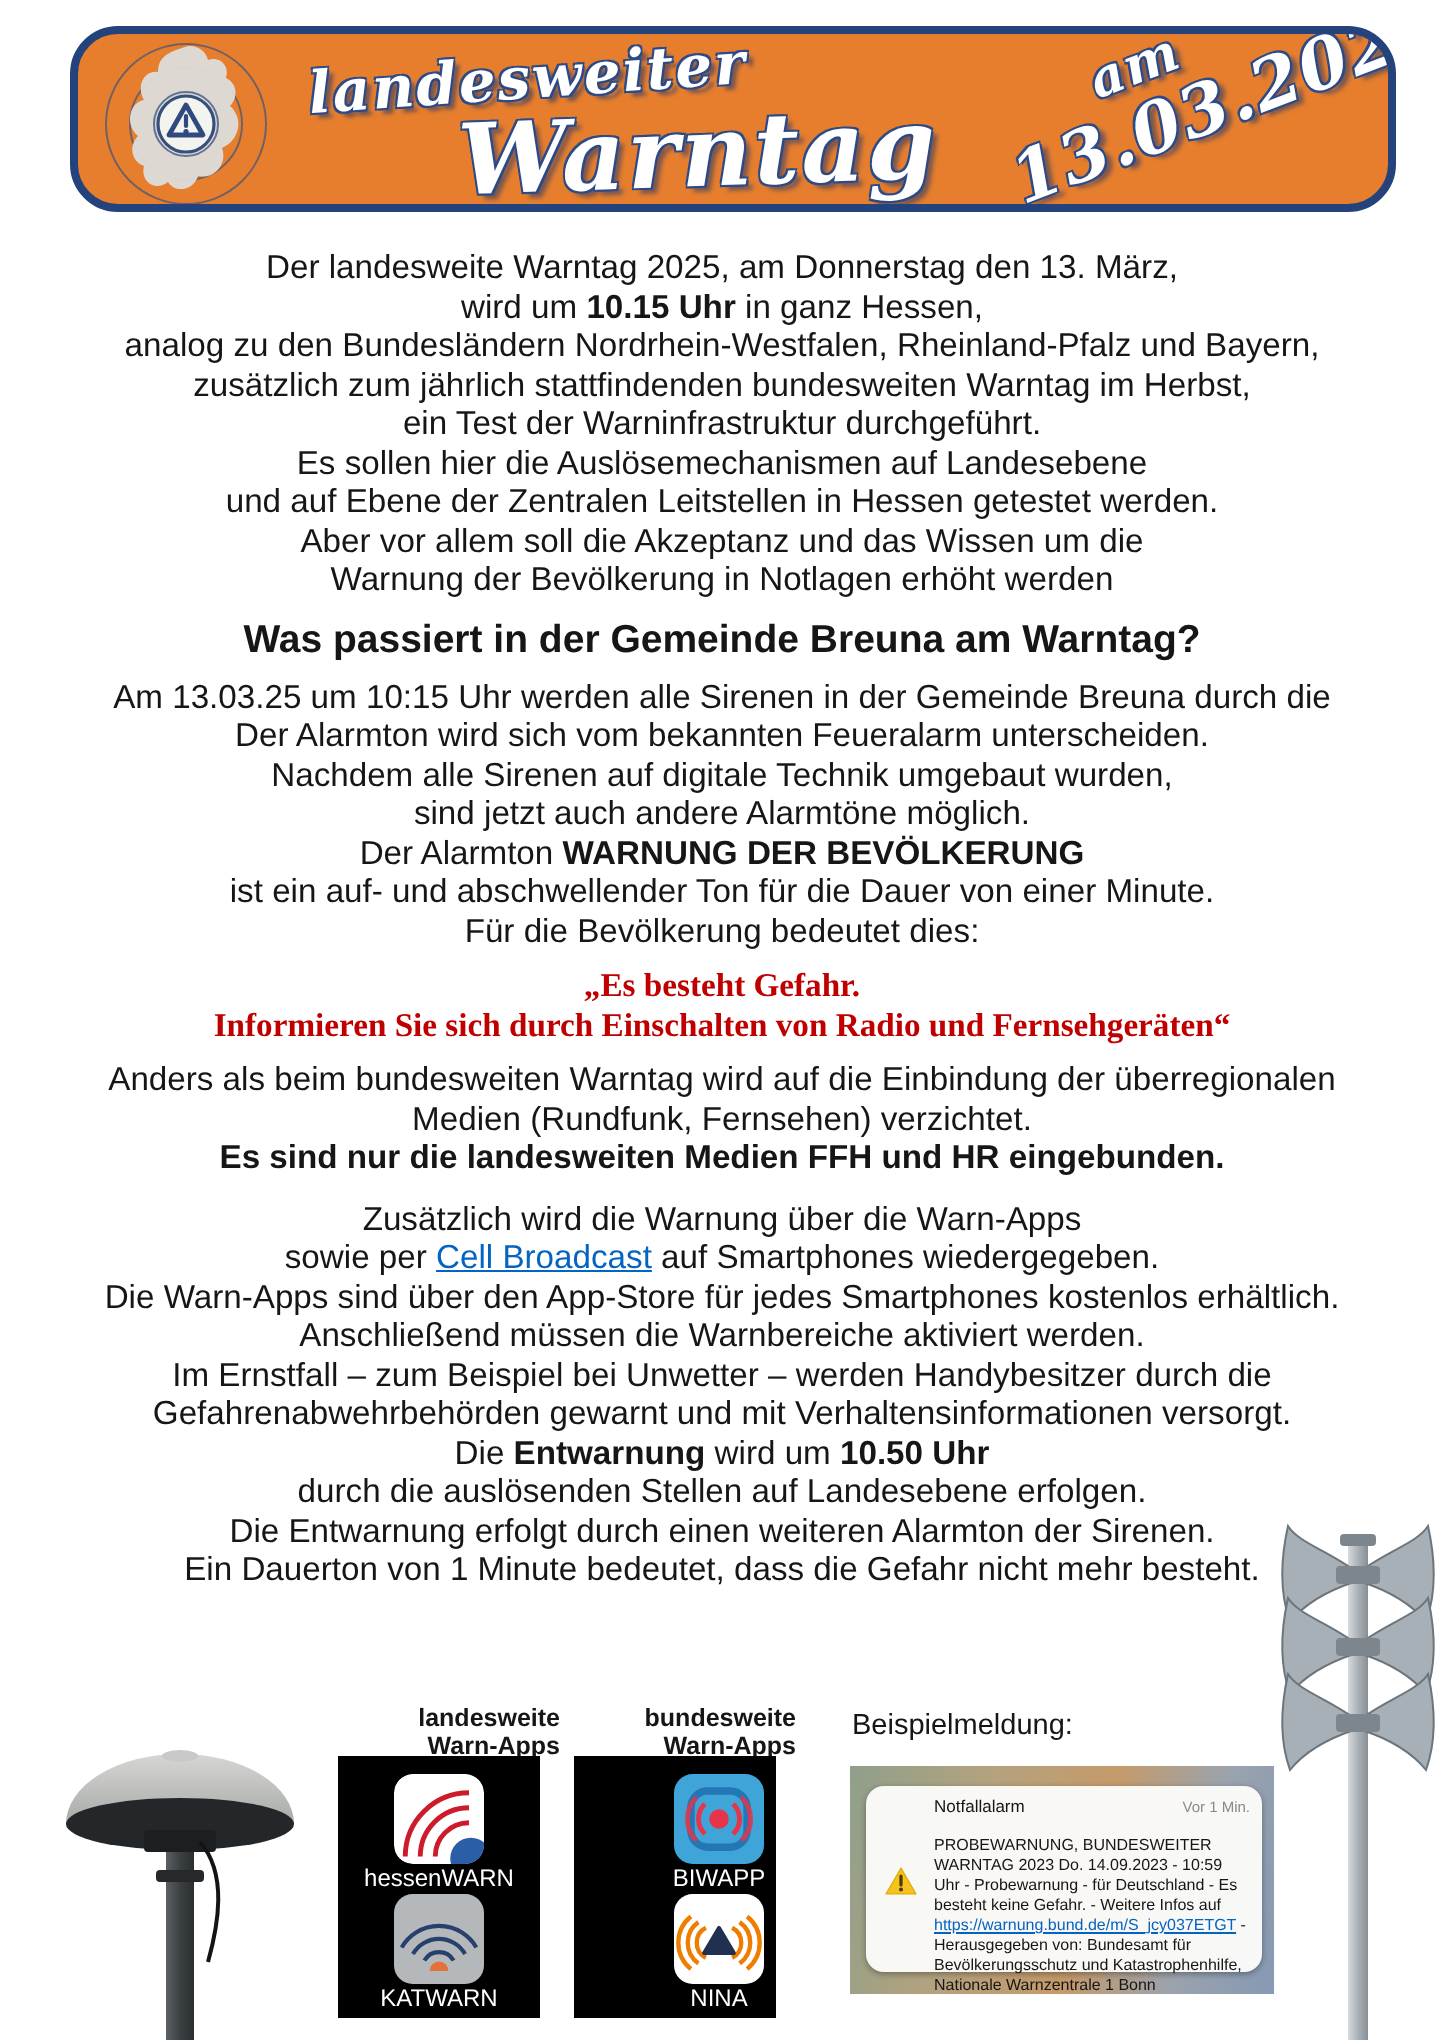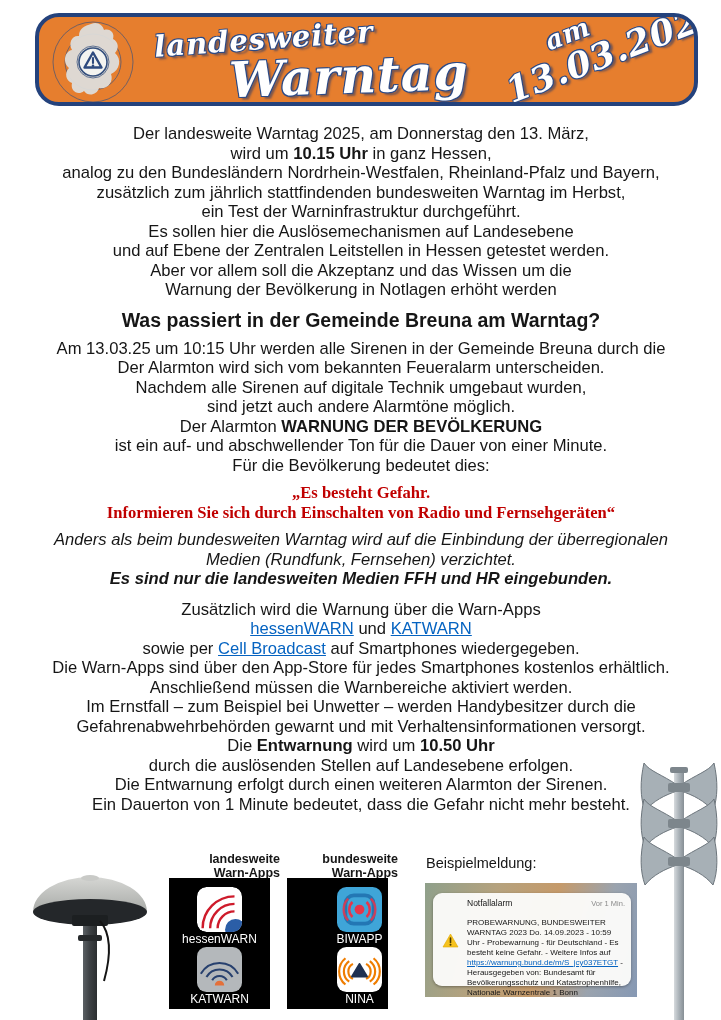--- a/index.html
+++ b/index.html
@@ -32,21 +32,21 @@
   
   .content{
     position:absolute;left:5px;top:124px;width:712px;text-align:center;
     font-size:16.6px;line-height:19.5px;
   }
   .line{white-space:nowrap;}
   .seg-b{font-weight:bold;}
   .seg-l{color:#0563c1;text-decoration:underline;cursor:pointer;}
   .heading{font-weight:bold;font-size:19.5px;line-height:22px;margin:9px 0 8px 0;}
   .quote{color:#c00000;font-weight:bold;margin-top:8px;font-family:Liberation Serif, serif;}
-  .medien{font-style:italic;margin-top:8px;}
+  .medien{margin-top:8px;}
   .apps-par{margin-top:11px;}
   
   .footer{position:absolute;left:0;top:845px;width:721px;height:175px;}
   .photo{position:absolute;}
   .app-group-label{
     position:absolute;top:7px;width:120px;text-align:right;
     font-weight:bold;font-size:12.5px;line-height:14px;
   }
   .app-box{
     position:absolute;top:33px;width:101px;height:131px;background:#000;
@@ -121,21 +121,20 @@
       <div class="line"><span class="seg-p">„Es besteht Gefahr.</span></div>
       <div class="line"><span class="seg-p">Informieren Sie sich durch Einschalten von Radio und Fernsehgeräten“</span></div>
     </div>
   <div class="par medien">
       <div class="line"><span class="seg-p">Anders als beim bundesweiten Warntag wird auf die Einbindung der überregionalen</span></div>
       <div class="line"><span class="seg-p">Medien (Rundfunk, Fernsehen) verzichtet.</span></div>
       <div class="line"><span class="seg-b">Es sind nur die landesweiten Medien FFH und HR eingebunden.</span></div>
     </div>
   <div class="par apps-par">
       <div class="line"><span class="seg-p">Zusätzlich wird die Warnung über die Warn-Apps</span></div>
-      <div class="line"><span class="seg-l">hessenWARN</span><span class="seg-p"> und </span><span class="seg-l">KATWARN</span></div>
       <div class="line"><span class="seg-p">sowie per </span><span class="seg-l">Cell Broadcast</span><span class="seg-p"> auf Smartphones wiedergegeben.</span></div>
       <div class="line"><span class="seg-p">Die Warn-Apps sind über den App-Store für jedes Smartphones kostenlos erhältlich.</span></div>
       <div class="line"><span class="seg-p">Anschließend müssen die Warnbereiche aktiviert werden.</span></div>
       <div class="line"><span class="seg-p">Im Ernstfall – zum Beispiel bei Unwetter – werden Handybesitzer durch die</span></div>
       <div class="line"><span class="seg-p">Gefahrenabwehrbehörden gewarnt und mit Verhaltensinformationen versorgt.</span></div>
       <div class="line"><span class="seg-p">Die </span><span class="seg-b">Entwarnung</span><span class="seg-p"> wird um </span><span class="seg-b">10.50 Uhr</span></div>
       <div class="line"><span class="seg-p">durch die auslösenden Stellen auf Landesebene erfolgen.</span></div>
       <div class="line"><span class="seg-p">Die Entwarnung erfolgt durch einen weiteren Alarmton der Sirenen.</span></div>
       <div class="line"><span class="seg-p">Ein Dauerton von 1 Minute bedeutet, dass die Gefahr nicht mehr besteht.</span></div>
     </div>

